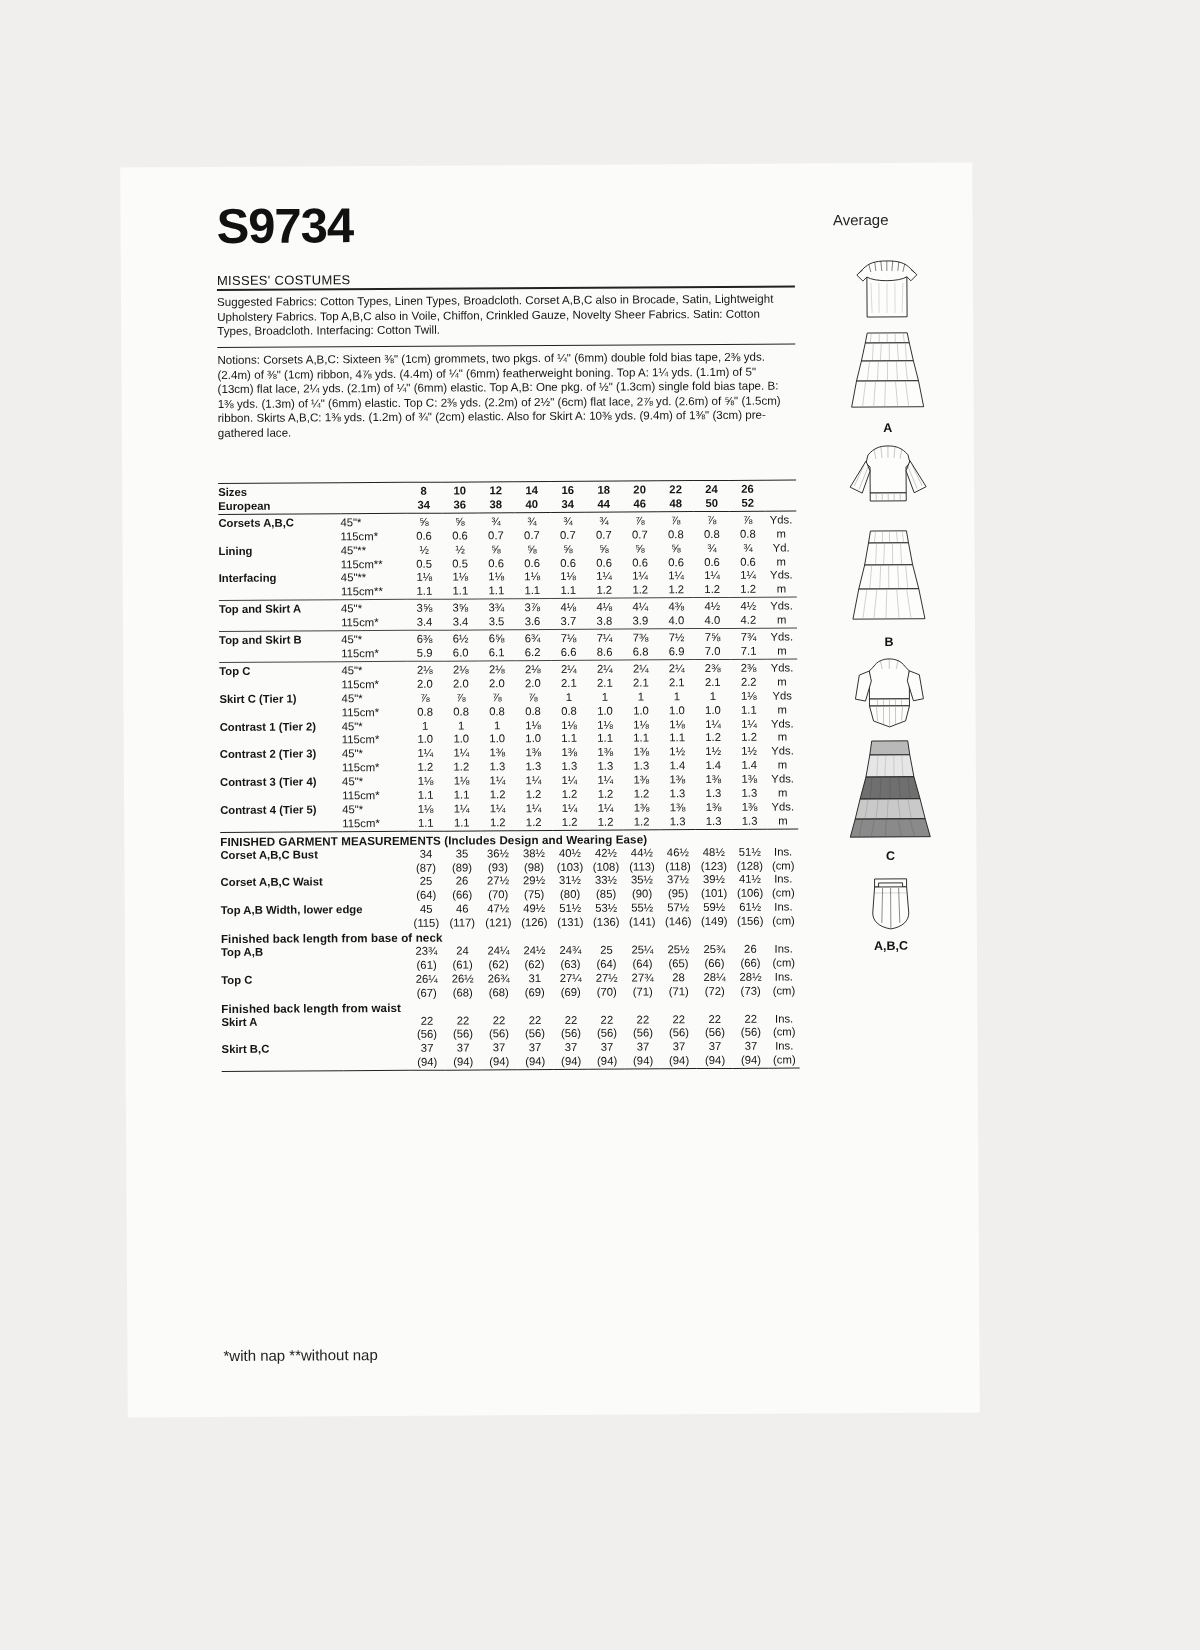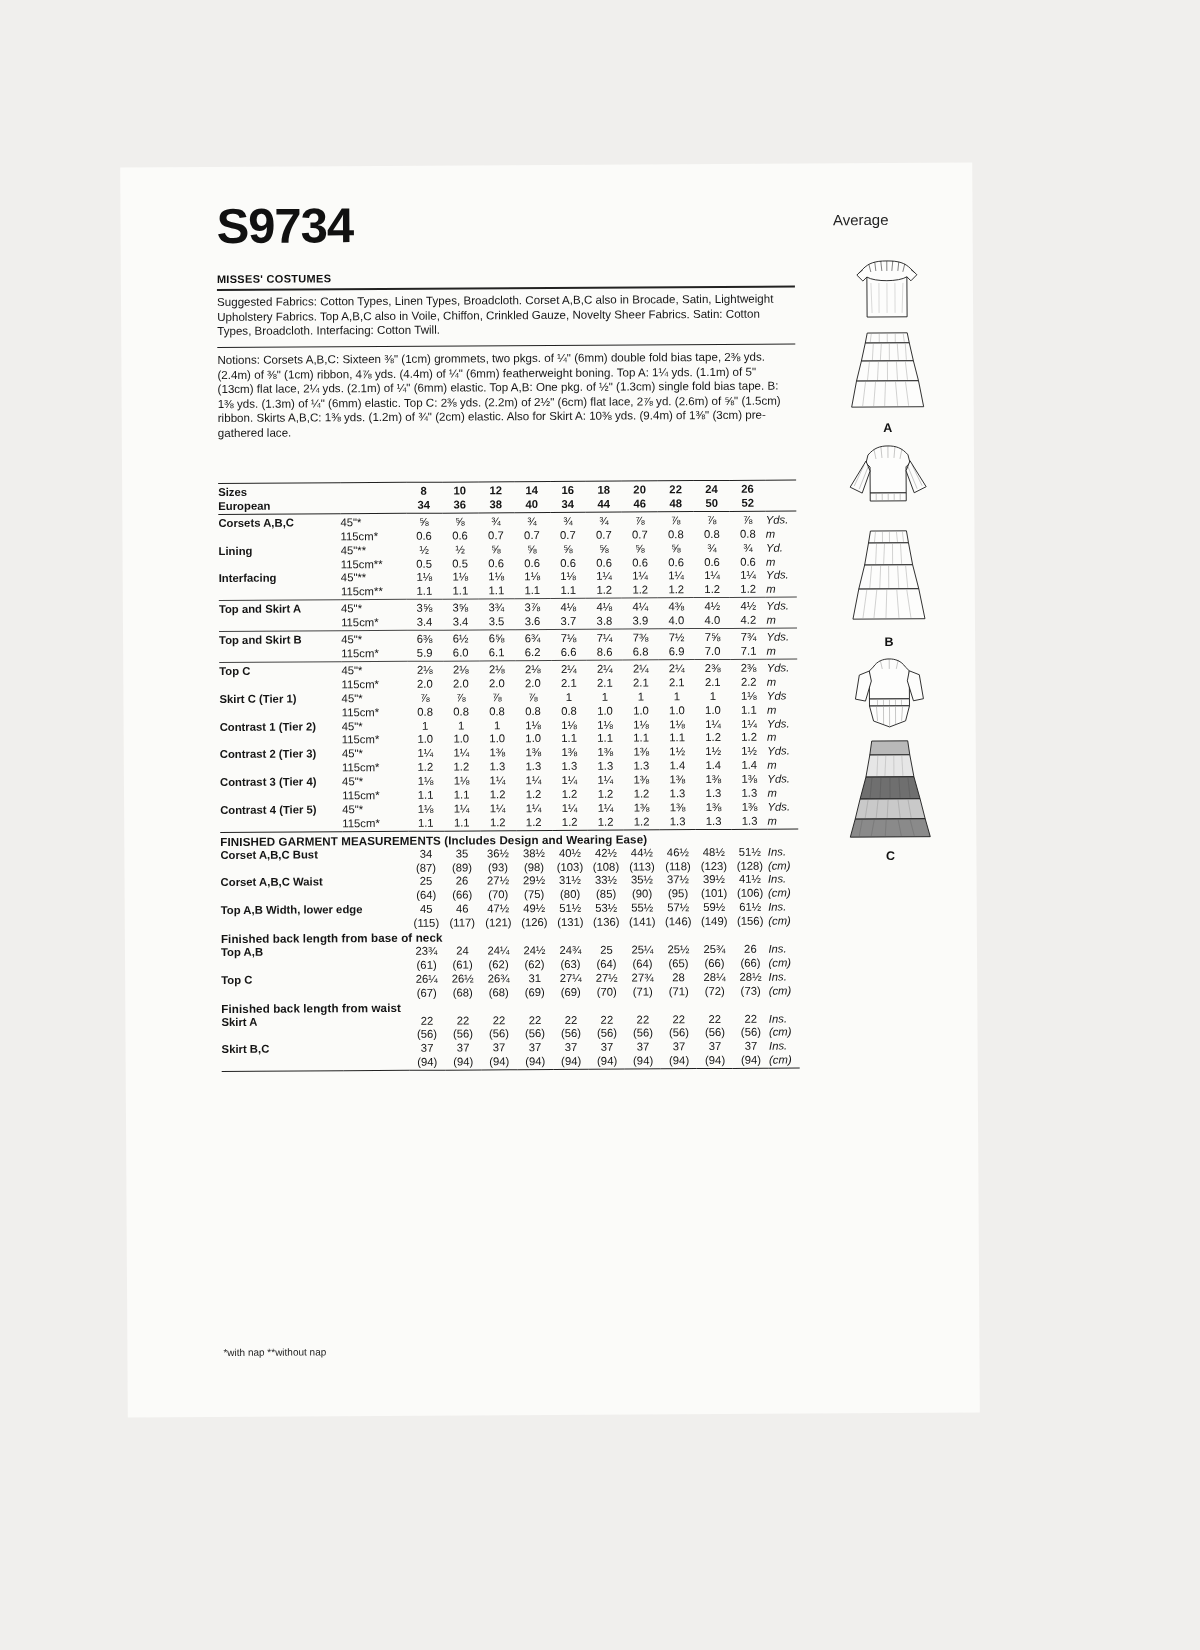--- a/index.html
+++ b/index.html
@@ -27,49 +27,49 @@
     font-size:49px;font-weight:bold;letter-spacing:-1px;
     color:#111;line-height:1;
     font-family:"Liberation Sans", sans-serif;
   }
   .avg{
     position:absolute;right:84px;top:48px;
     font-size:15px;color:#222;
   }
   .misses{
     position:absolute;left:96px;top:106px;
-    font-size:11px;font-weight:bold;letter-spacing:.3px;color:#111;
+    font-size:13px;font-weight:normal;letter-spacing:.3px;color:#111;
   }
   .rule{position:absolute;background:#222;}
   
   .para{
     position:absolute;left:96px;width:575px;
     font-size:11.6px;line-height:14.6px;color:#161616;
     text-align:left;
   }
   .para b{font-weight:normal;}
   
   table.tbl{
     position:absolute;left:96px;top:316px;width:578px;
     border-collapse:collapse;
     font-size:11.3px;color:#141414;
   }
   table.tbl td{padding:0;line-height:13.9px;vertical-align:bottom;white-space:nowrap;}
   td.lbl{font-weight:bold;text-align:left;width:112px;}
   td.wid{text-align:left;width:60px;font-weight:normal;}
   td.num{text-align:center;width:33px;}
-  td.unit{text-align:left;width:28px;padding-left:6px;font-style:italic;}
+  td.unit{text-align:center;width:28px;padding-left:6px;}
   tr.hdrrow td{font-weight:bold;}
   tr.brd td{border-top:1.4px solid #222;padding-top:2px;}
   tr.brd-thin td{border-top:1px solid #444;padding-top:2px;}
   td.section{font-weight:bold;text-align:left;font-size:11.6px;letter-spacing:.1px;}
   .fgm-lbl{font-weight:bold;text-align:left;}
   .footnote{
     position:absolute;left:96px;top:1180px;
-    font-size:10px;color:#222;
+    font-size:15px;color:#222;
   }
   
   .illus{position:absolute;right:16px;top:92px;width:140px;}
   .fig{position:relative;margin-bottom:4px;text-align:center;}
   .figlabel{font-size:12.5px;font-weight:bold;color:#111;text-align:center;margin-top:2px;}
   svg{display:block;margin:0 auto;}
 </style>
 </head>
 <body>
 
@@ -756,16 +756,29 @@
         <g stroke="#1b1b1b" stroke-width="0.3" fill="none" opacity="0.45">
           <path d="M52 21 L51 41 M60 21 L59 41 M68 21 L68 41 M76 21 L77 41"></path>
           <path d="M46 43 L44 63 M55 43 L54 63 M64 43 L64 63 M73 43 L74 63 M82 43 L84 63"></path>
           <path d="M42 65 L39 83 M52 65 L50 83 M62 65 L61 83 M72 65 L74 83 M82 65 L85 83"></path>
           <path d="M36 85 L33 101 M48 85 L45 101 M60 85 L59 101 M72 85 L75 101 M84 85 L88 101"></path>
         </g>
       </svg>
       <div class="figlabel">C</div>
     </div>
 
+    <div class="fig" style="margin-top:10px;">
+      <svg width="128" height="64" viewBox="0 0 128 64">
+        <g fill="#fdfdfc" stroke="#1b1b1b" stroke-width="0.9">
+          <path d="M48 6 L80 6 L80 14 L76 14 L76 10 L52 10 L52 14 L48 14 Z"></path>
+          <path d="M48 14 L80 14 L82 40 C82 48 76 54 64 56 C52 54 46 48 46 40 Z"></path>
+        </g>
+        <g stroke="#1b1b1b" stroke-width="0.5" fill="none">
+          <path d="M56 15 L55 50 M64 15 L64 55 M72 15 L73 50"></path>
+          <path d="M48 20 L80 20" stroke-width="0.35" opacity="0.5"></path>
+        </g>
+      </svg>
+      <div class="figlabel">A,B,C</div>
+    </div>
 
   </div>
 </div>
 </div>
 
 </body></html>

